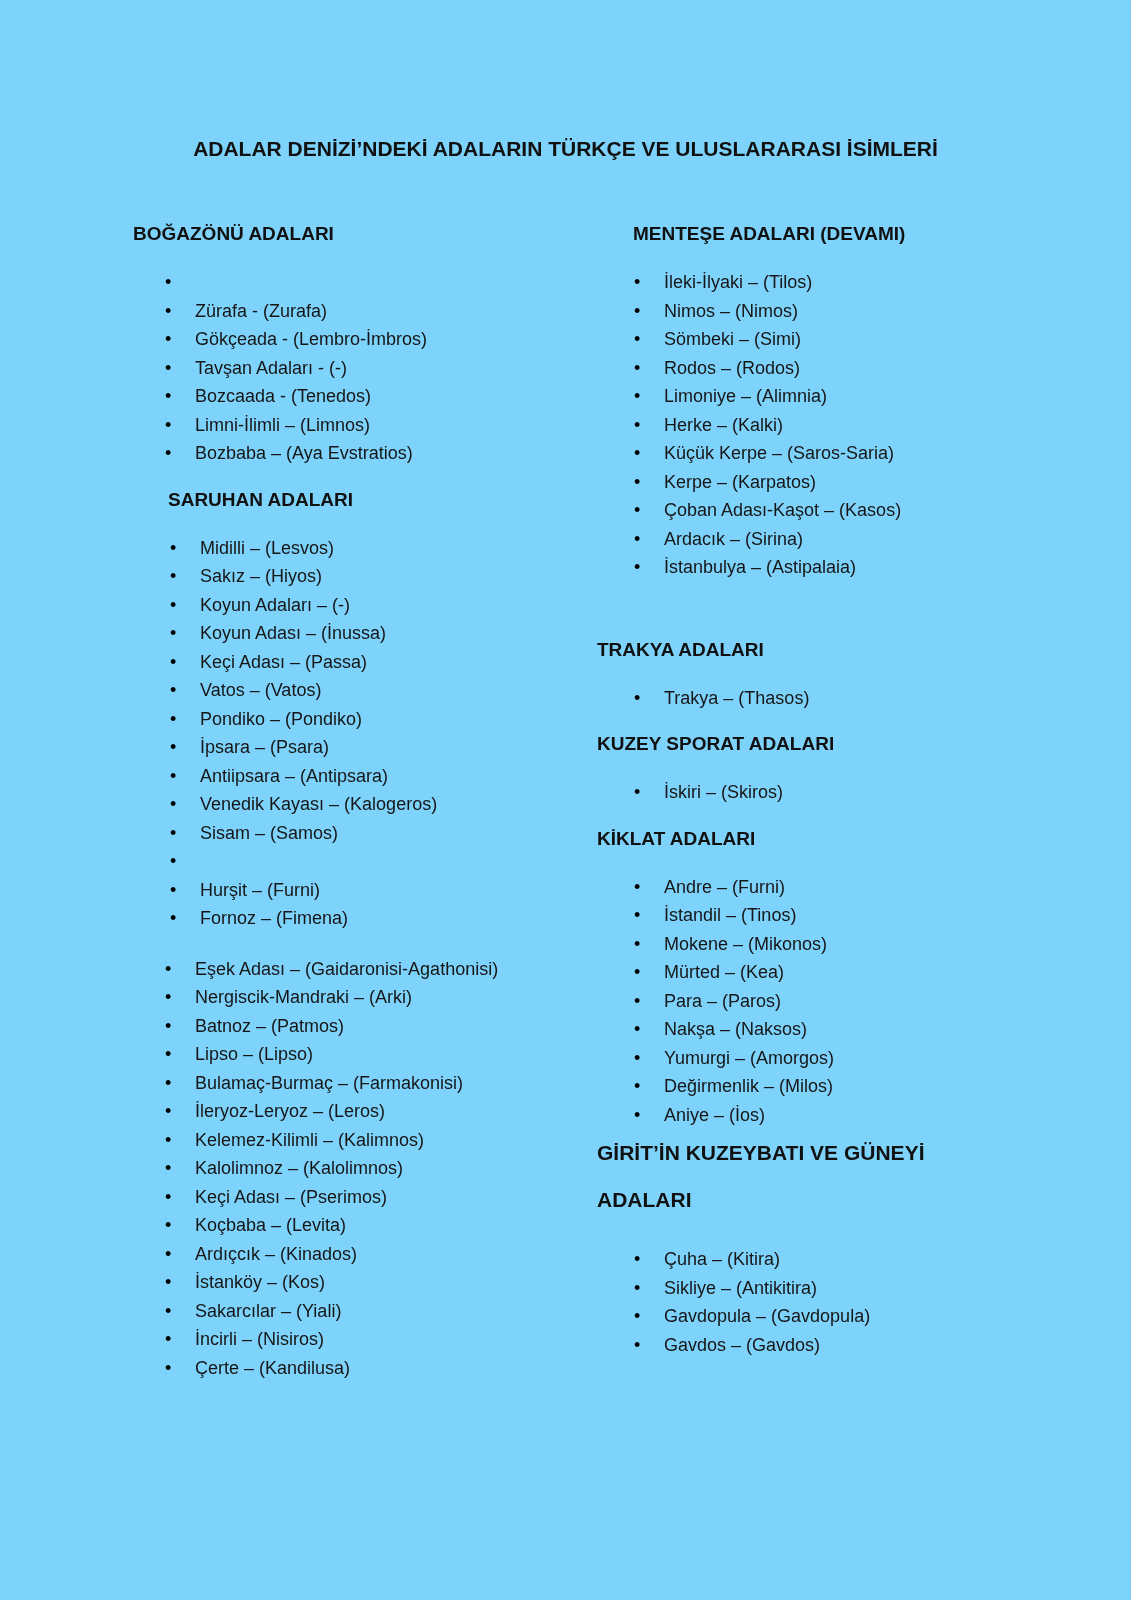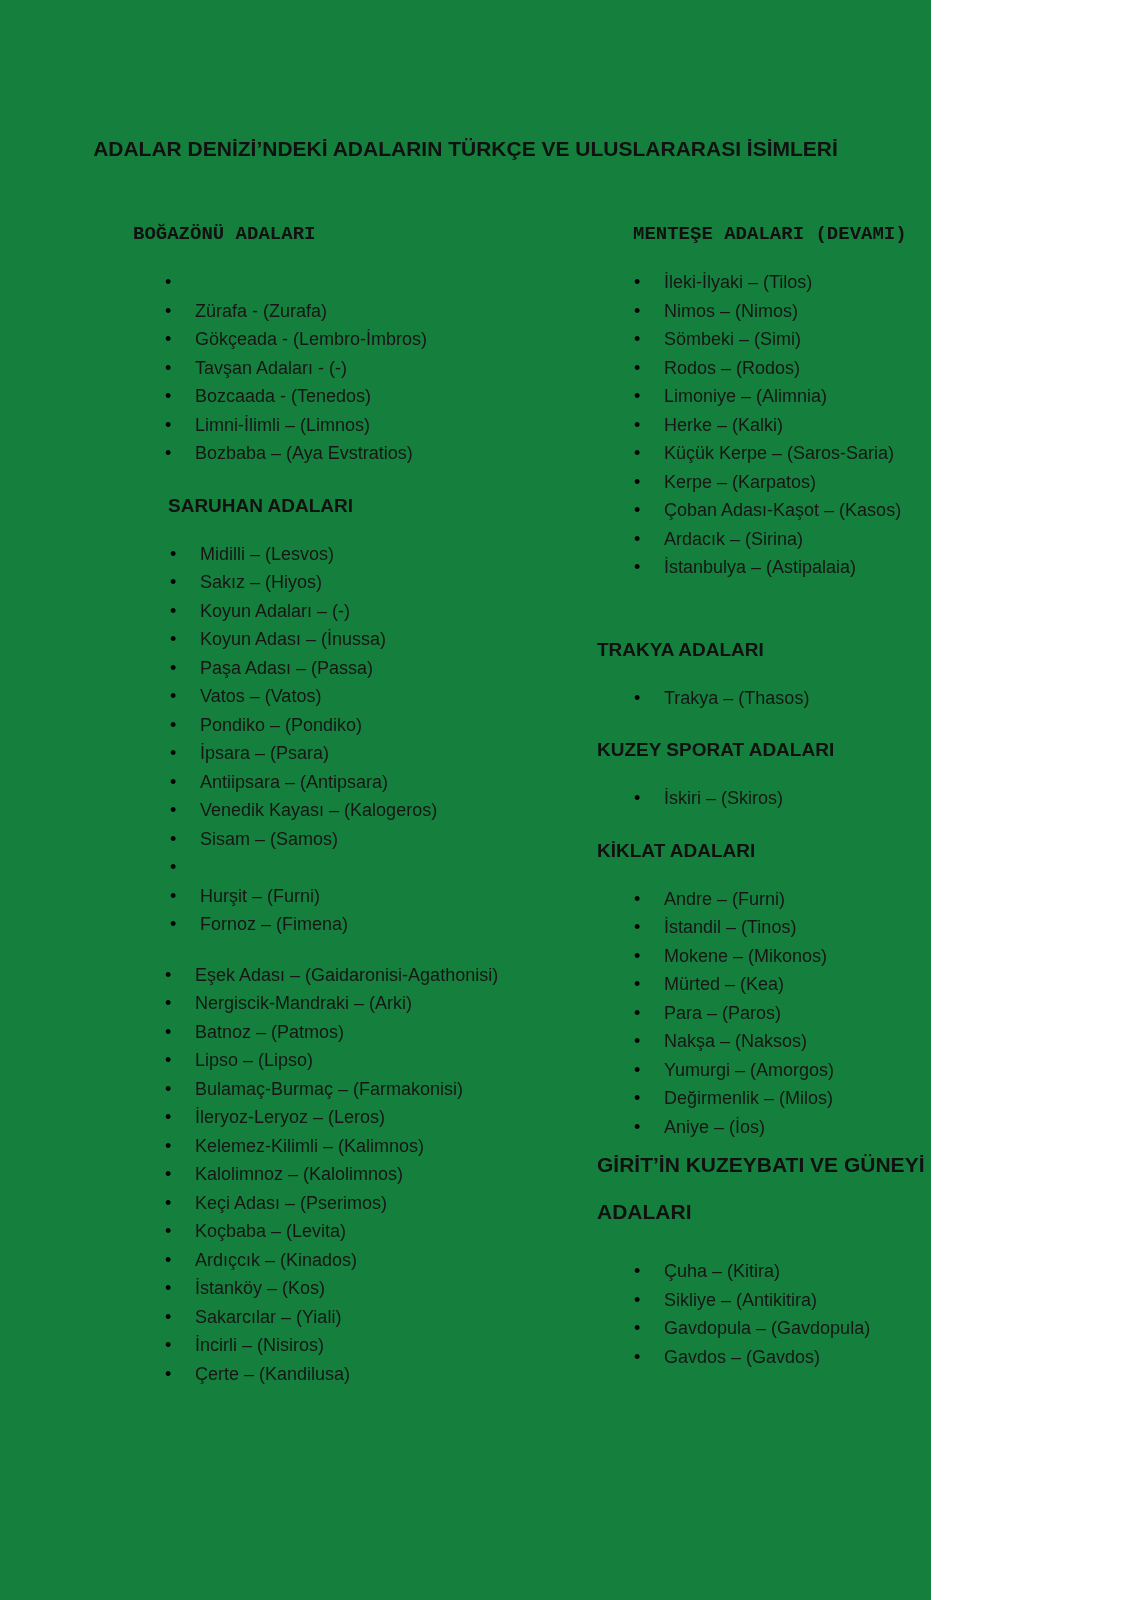--- a/index.html
+++ b/index.html
@@ -1,21 +1,21 @@
 <!DOCTYPE html>
 <html><head>
 <meta charset="utf-8">
 <style>
   * { margin: 0; padding: 0; box-sizing: border-box; }
   html, body { background: #ffffff; }
   .page {
     position: relative;
-    width: 931px;
+    width: 1131px;
     height: 1600px;
-    background: #15803d;
+    background: #7dd3fc;
     font-family: "Liberation Sans", sans-serif;
     color: #161616;
     overflow: hidden;
   }
   .doc-title {
     position: absolute;
     top: 137px;
     left: 0;
     width: 100%;
     text-align: center;
@@ -29,23 +29,23 @@
     width: 445px;
   }
   .col-left  { left: 133px; }
   .col-right { left: 597px; }
 
   .sec-heading {
     font-size: 19px;
     font-weight: bold;
     line-height: 24px;
     color: #111111;
-    margin-top: 26px;
-  }
-  .column > .sec-heading:first-child { margin-top: 0; font-family: Liberation Mono, monospace; }
+    margin-top: 20px;
+  }
+  .column > .sec-heading:first-child { margin-top: 0; }
   .sec-heading.indent { margin-left: 35px; }
   .col-right .sec-heading.indent { margin-left: 36px; }
   .sec-heading.gap-before { margin-top: 56px; }
   .sec-heading.large {
     font-size: 21px;
     line-height: 47px;
     width: 410px;
     margin-top: 0;
   }
 
@@ -122,21 +122,21 @@
         <li>
           <span class="bullet">•</span>
           <span class="item-text">Koyun Adaları – (-)</span>
         </li>
         <li>
           <span class="bullet">•</span>
           <span class="item-text">Koyun Adası – (İnussa)</span>
         </li>
         <li>
           <span class="bullet">•</span>
-          <span class="item-text">Paşa Adası – (Passa)</span>
+          <span class="item-text">Keçi Adası – (Passa)</span>
         </li>
         <li>
           <span class="bullet">•</span>
           <span class="item-text">Vatos – (Vatos)</span>
         </li>
         <li>
           <span class="bullet">•</span>
           <span class="item-text">Pondiko – (Pondiko)</span>
         </li>
         <li>

